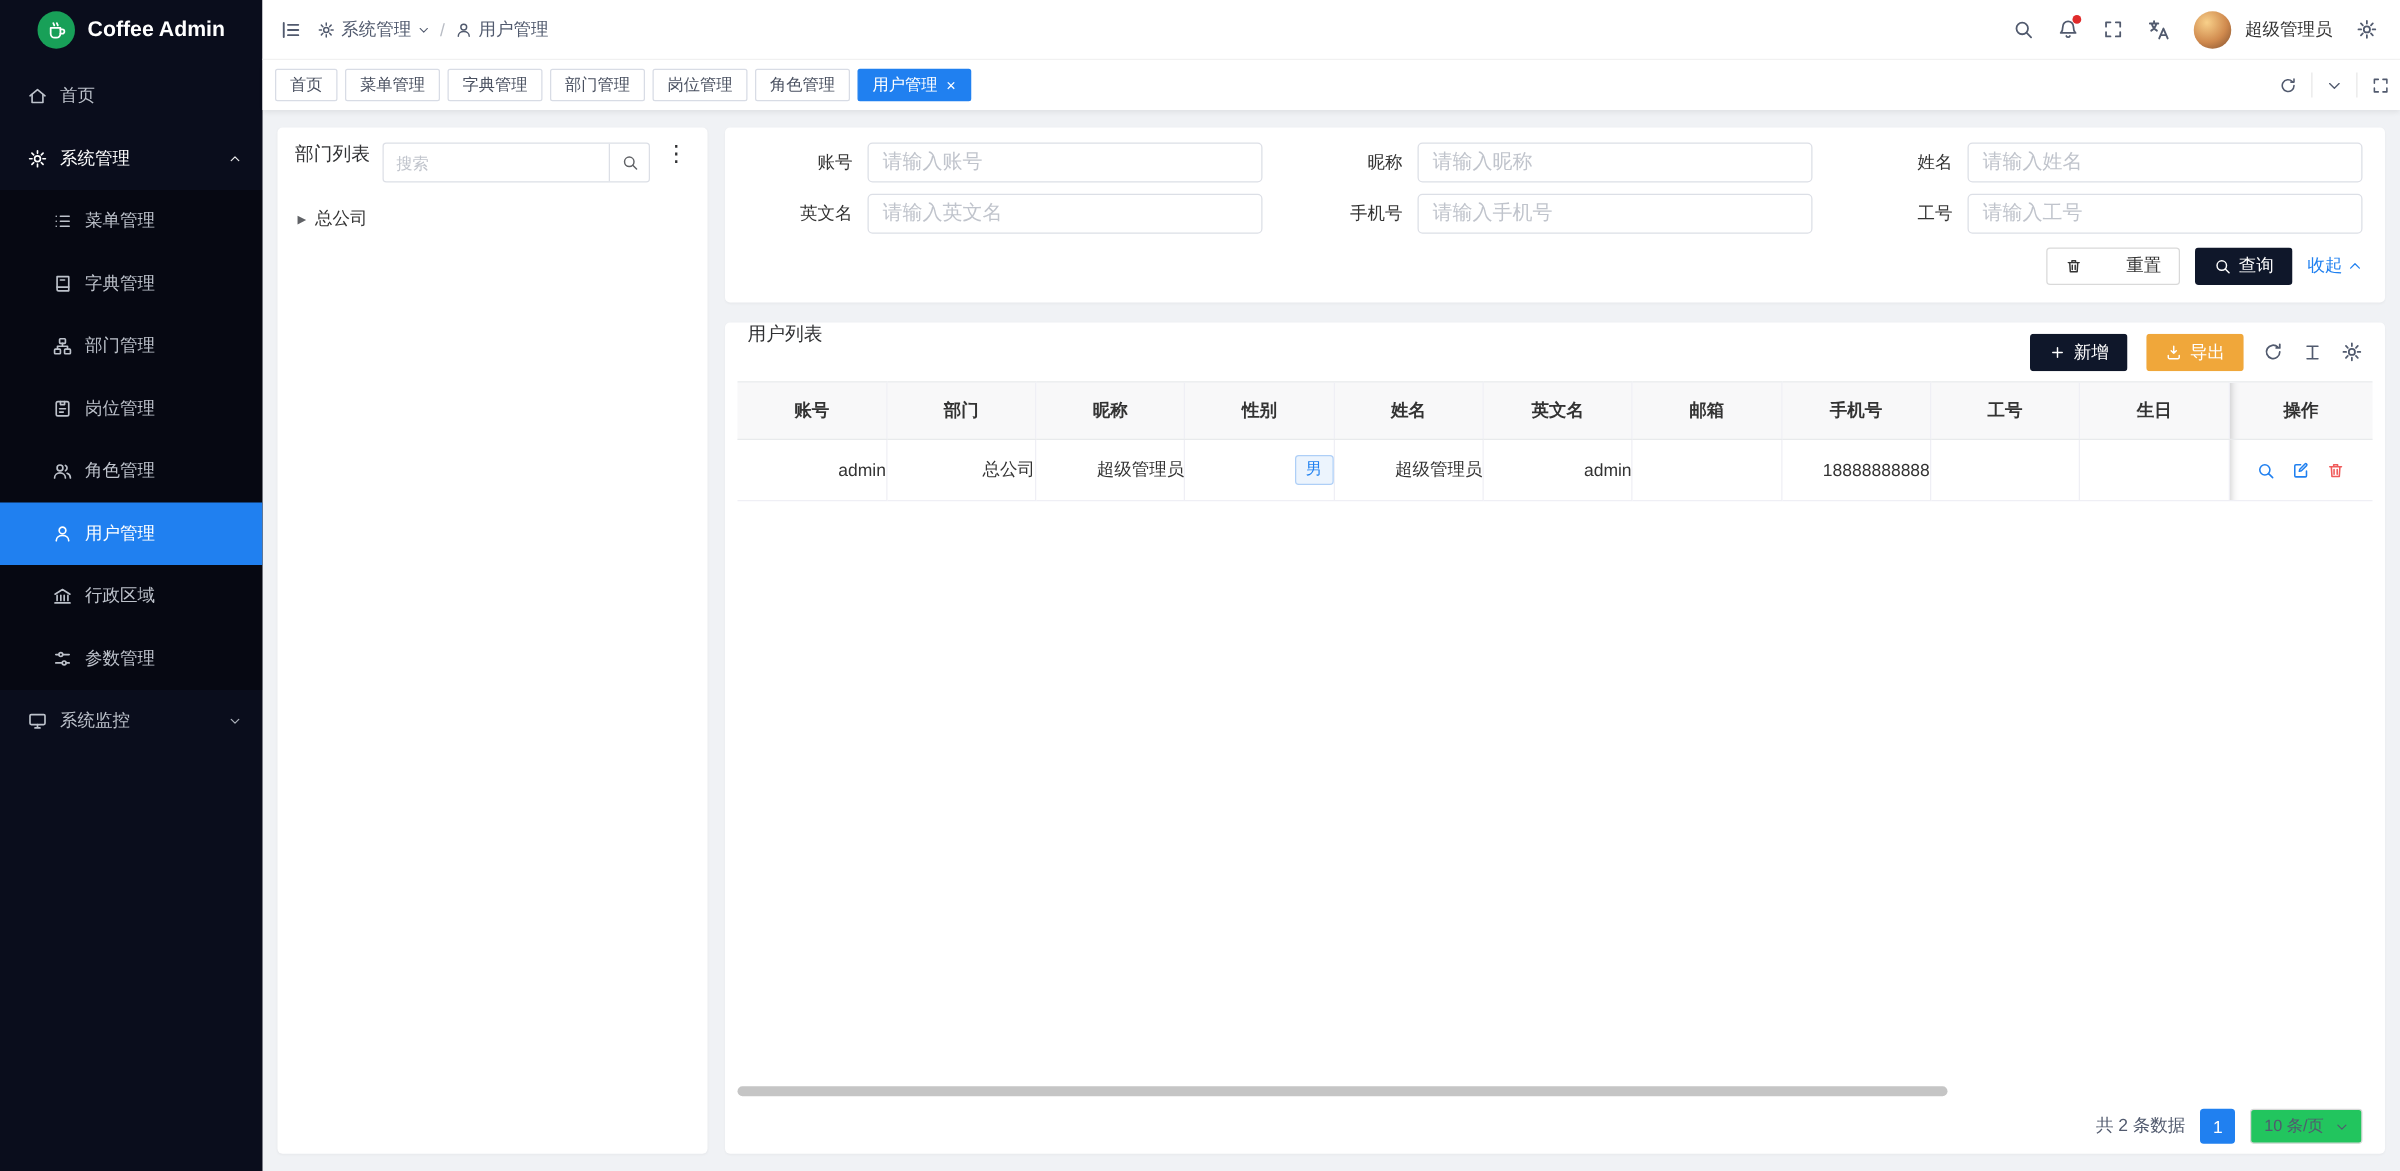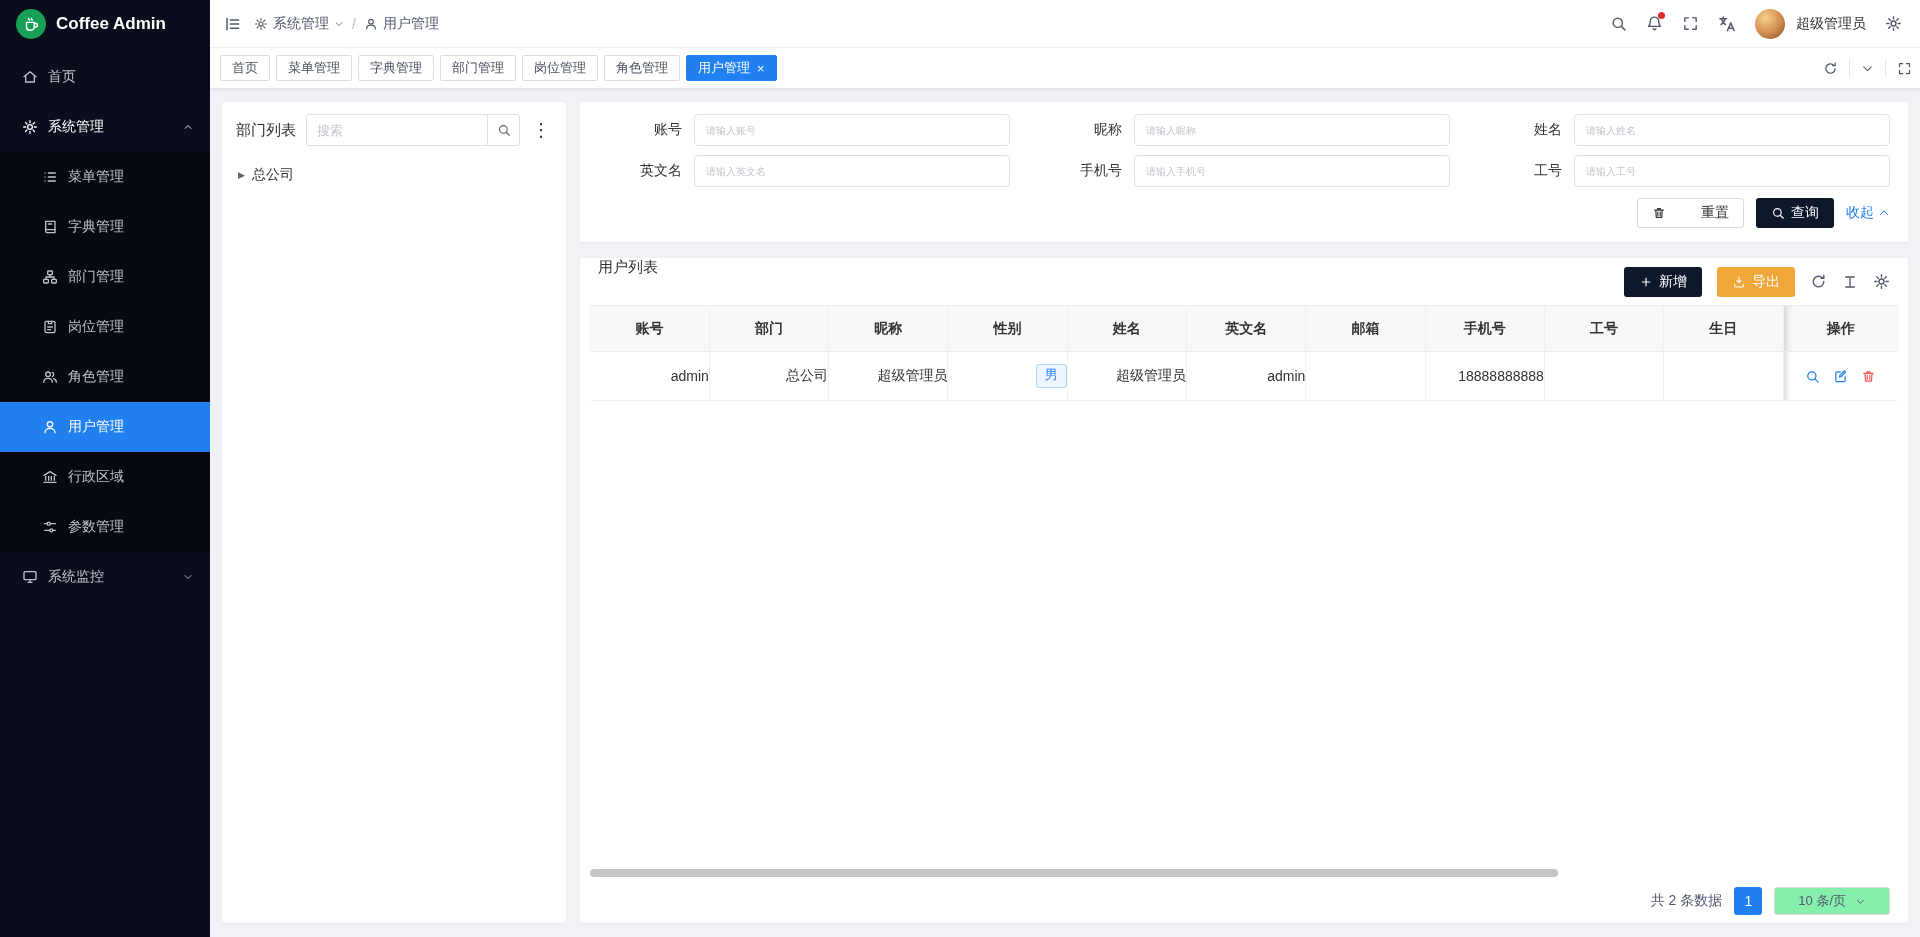--- a/index.html
+++ b/index.html
@@ -6,21 +6,21 @@
   html, body { width: 1920px; height: 937px; }
   body {
     font-family: "Liberation Sans", "DejaVu Sans", sans-serif;
     font-size: 14px; color: #333; background: #f0f2f5; overflow: hidden;
   }
   svg.ico { fill: none; stroke: currentColor; stroke-width: 2; stroke-linecap: round; stroke-linejoin: round; display: block; }
   .app { display: flex; height: 100%; }
 
   
   .sidebar { width: 210px; min-width: 210px; background: #0a0d1c; height: 100%; overflow: hidden; display: flex; flex-direction: column; }
-  .logo { height: 48px; display: flex; align-items: center; gap: 10px; padding: 0 16px; flex-shrink: 0; }
+  .logo { height: 48px; display: flex; align-items: center; gap: 10px; padding: 0 16px; flex-shrink: 0; justify-content: center; }
   .logo-badge { width: 30px; height: 30px; border-radius: 50%; background: #18a058; color: #fff; display: flex; align-items: center; justify-content: center; flex-shrink: 0; }
   .logo-text { color: #fff; font-size: 17px; font-weight: bold; white-space: nowrap; }
   .menu { padding-top: 4px; }
   .menu-item { height: 50px; display: flex; align-items: center; gap: 10px; padding: 0 16px 0 22px; color: #bdc2cb; font-size: 14px; cursor: pointer; white-space: nowrap; }
   .menu-item .grow { flex: 1; }
   .menu-item.parent-open { color: #fff; }
   .submenu { background: rgba(0,0,0,0.35); }
   .submenu .menu-item { padding-left: 42px; }
   .menu-item.active { background: #2080f0; color: #fff; }
   .chev { opacity: 0.9; }
@@ -46,40 +46,40 @@
   .tabbar-right { margin-left: auto; display: flex; align-items: center; color: #515a6e; }
   .tabbar-right .sep { width: 1px; height: 20px; background: #e8e8e8; margin: 0 9px; }
   .tabbar-right .tb-ico { padding: 0 2px; }
 
   
   .content { flex: 1; min-height: 0; display: flex; padding: 14px 12px; gap: 14px; }
   .card { background: #fff; border-radius: 4px; box-shadow: 0 1px 2px rgba(0,0,0,0.04); }
 
   
   .dept-panel { width: 344px; min-width: 344px; padding: 12px 14px; overflow: hidden; }
-  .dept-head { display: flex; align-items: center; gap: 10px; }
+  .dept-head { display: flex; align-items: flex-start; gap: 10px; }
   .dept-title { font-size: 15px; font-weight: 500; color: #303133; white-space: nowrap; }
   .dept-search { flex: 1; display: flex; align-items: center; border: 1px solid #dcdfe6; border-radius: 3px; height: 32px; overflow: hidden; background: #fff; }
   .dept-search input { flex: 1; min-width: 0; border: none; outline: none; padding: 0 10px; font-size: 13px; color: #8b5cf6; }
   .dept-search input::placeholder { color: #c0c4cc; }
   .dept-search .search-btn { width: 32px; height: 100%; display: flex; align-items: center; justify-content: center; border-left: 1px solid #dcdfe6; color: #606266; cursor: pointer; }
   .dots { color: #303133; font-size: 18px; line-height: 1; padding: 0 2px; cursor: pointer; }
   .tree { margin-top: 16px; }
   .tree-node { display: flex; align-items: center; gap: 7px; font-size: 14px; color: #333; padding: 4px 2px; cursor: pointer; }
   .caret { font-size: 9px; color: #606266; }
 
   
   .right-area { flex: 1; min-width: 0; display: flex; flex-direction: column; gap: 16px; }
 
   
   .search-card { padding: 12px 18px 14px; }
   .form-grid { display: grid; grid-template-columns: 1fr 1fr 1fr; column-gap: 28px; row-gap: 9px; }
   .form-item { display: flex; align-items: center; }
   .form-item label { width: 96px; text-align: right; padding-right: 12px; color: #333; font-size: 14px; white-space: nowrap; flex-shrink: 0; }
-  .form-item input { flex: 1; min-width: 0; height: 32px; border: 1px solid #dcdfe6; border-radius: 4px; padding: 0 11px; font-size: 10px; color: #be185d; outline: none; }
+  .form-item input { flex: 1; min-width: 0; height: 32px; border: 1px solid #dcdfe6; border-radius: 4px; padding: 0 11px; font-size: 16px; color: #be185d; outline: none; }
   .form-item input::placeholder { color: #c0c4cc; }
   .form-actions { display: flex; justify-content: flex-end; align-items: center; gap: 12px; margin-top: 11px; }
   .btn { height: 30px; display: inline-flex; align-items: center; gap: 6px; padding: 0 14px; border-radius: 3px; font-size: 14px; cursor: pointer; border: 1px solid transparent; white-space: nowrap; }
   .btn-default { background: #fff; border-color: #d9d9d9; color: #333; gap: 35px; }
   .btn-primary { background: #0f172a; color: #fff; }
   .btn-warning { background: #f0a73a; color: #fff; }
   .link-btn { color: #2080f0; font-size: 14px; display: inline-flex; align-items: center; gap: 4px; cursor: pointer; }
 
   
   .table-card { flex: 1; min-height: 0; display: flex; flex-direction: column; padding: 0 10px; }
@@ -95,21 +95,21 @@
   .op-col { box-shadow: inset 10px 0 8px -10px rgba(0,0,0,0.25); }
   .tag-male { display: inline-block; padding: 1px 8px 2px; font-size: 13px; color: #2080f0; background: #ecf4fd; border: 1px solid #aecff7; border-radius: 3px; line-height: 1.4; }
   .op-icons { display: flex; align-items: center; justify-content: center; gap: 13px; }
   .op-blue { color: #2080f0; cursor: pointer; display: flex; }
   .op-red { color: #f05a5a; cursor: pointer; display: flex; }
   .hscrollbar { position: absolute; bottom: 2px; left: 0; width: 74%; height: 8px; background: #c5c5c5; border-radius: 4px; cursor: pointer; }
 
   
   .pager { height: 44px; display: flex; align-items: center; justify-content: flex-end; gap: 12px; padding: 0 8px; color: #515a6e; font-size: 14px; flex-shrink: 0; }
   .page-num { width: 28px; height: 28px; background: #2080f0; color: #fff; display: flex; align-items: center; justify-content: center; border-radius: 3px; font-size: 14px; cursor: pointer; }
-  .page-size { height: 28px; border: 1px solid #d9d9d9; border-radius: 3px; display: flex; align-items: center; gap: 9px; padding: 0 23px; font-size: 13px; color: #515a6e; background: #86efac; cursor: pointer; }
+  .page-size { height: 28px; border: 1px solid #d9d9d9; border-radius: 3px; display: flex; align-items: center; gap: 9px; padding: 0 10px; font-size: 13px; color: #515a6e; background: #22c55e; cursor: pointer; }
 </style>
 </head>
 <body>
 
 <div class="app">
 
   <aside class="sidebar">
     <div class="logo">
       <span class="logo-badge">
         <svg class="ico" width="17" height="17" viewBox="0 0 24 24">

